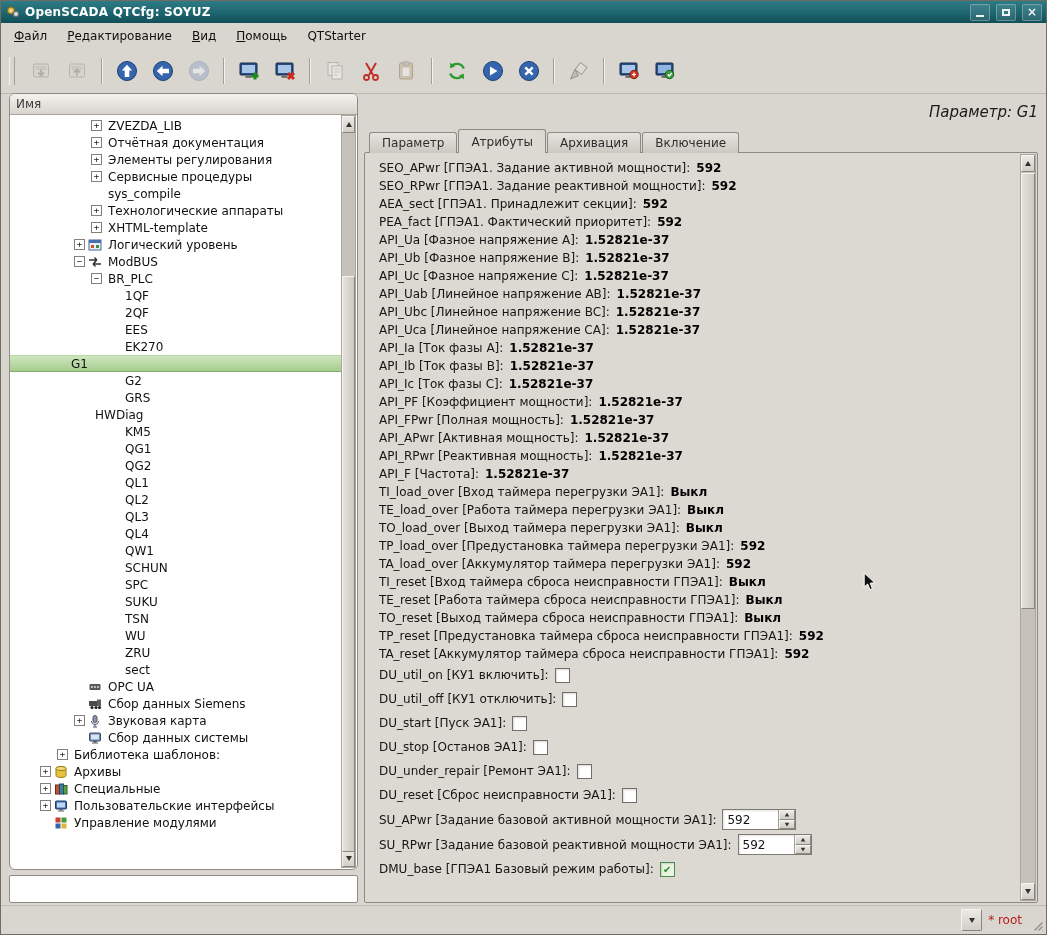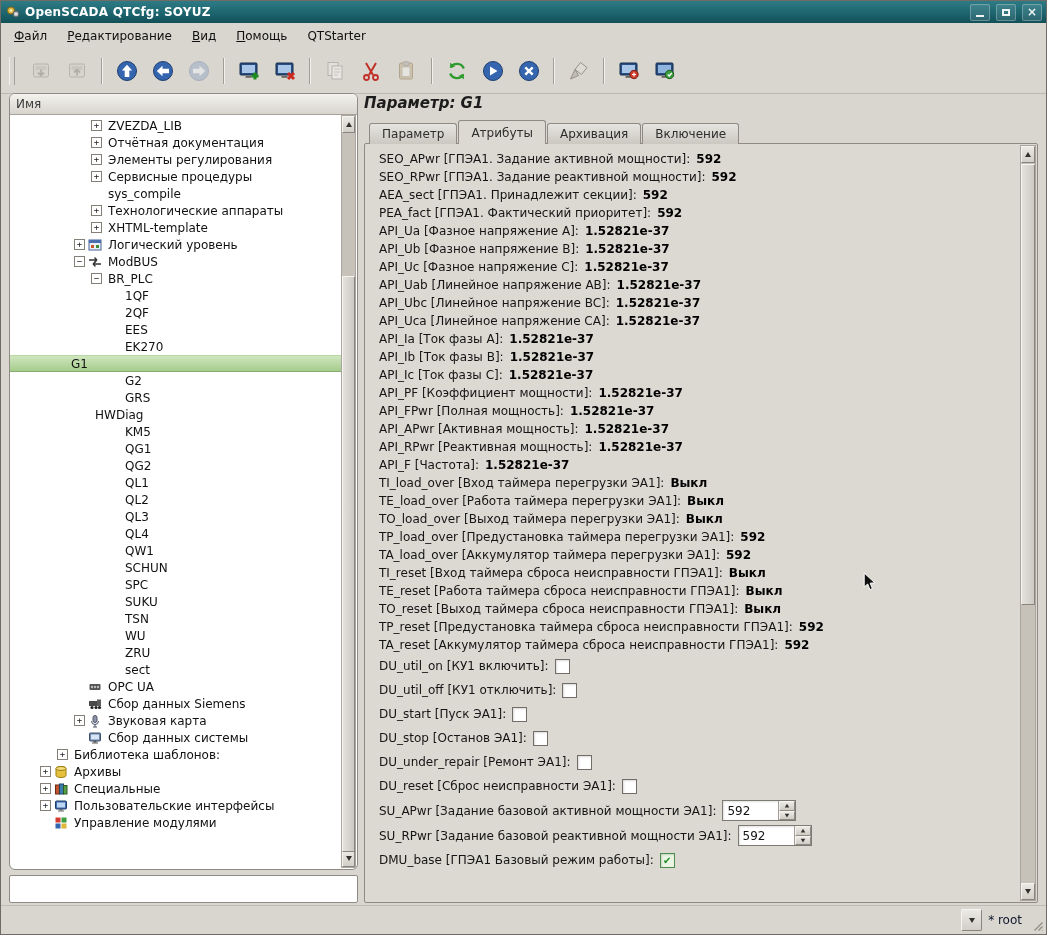--- a/index.html
+++ b/index.html
@@ -38,21 +38,21 @@
   .tree-row.selected{background:linear-gradient(#d2e7c2,#a3cb89);box-shadow:inset 0 1px 0 #b9d8a4, inset 0 -1px 0 #84ac6c}
   .exp-slot{width:14px;flex:none;display:flex;align-items:center}
   .expander{width:9px;height:9px;background:#fff;border:1px solid #848078;font-size:9px;line-height:7px;color:#222;display:flex;align-items:center;justify-content:center;font-family:"DejaVu Sans Mono",monospace;box-sizing:content-box}
   .tree-icon{margin-right:3px}
   .tree-label{padding:0 3px}
   #tree-scroll{position:absolute;top:21px;right:1px;bottom:1px;width:15px}
   #filter-input{height:22px;margin-top:5px;border:1px solid #8f8b84;border-radius:2px;background:#fff;padding:2px 5px;font:inherit;outline:none}
 
   
   #right-panel{flex:1;min-width:0;display:flex;flex-direction:column}
-  #panel-title{text-align:left;font-size:15px;font-weight:bold;font-style:italic;color:#1c1c1c;padding:1px 0 9px}
+  #panel-title{text-align:right;font-size:15px;font-weight:normal;font-style:italic;color:#1c1c1c;padding:10px 0 9px}
   #tabs{display:flex;align-items:flex-end;padding:0 0 0 5px;position:relative;z-index:2;height:23px}
   .tab{padding:0 12px;background:linear-gradient(#e6e4df,#cbc8c1);border:1px solid #8f8b84;border-bottom:none;border-radius:3px 3px 0 0;margin-right:1px;color:#2e2e2e;height:20px;display:flex;align-items:center}
   .tab.active{background:#dcd9d3;height:23px;position:relative;z-index:3;box-shadow:0 2px 0 #dcd9d3}
   #content-frame{flex:1;min-height:0;border:1px solid #8f8b84;border-radius:2px;background:#dcd9d3;position:relative;margin-top:-1px;z-index:1}
   #attr-list{position:absolute;top:2px;left:2px;right:18px;bottom:2px;padding:4px 6px 0 12px;overflow:hidden}
   .attr-row{height:18px;display:flex;align-items:center}
   .attr-row.ctl{height:24px}
   .attr-row.spin{height:25px}
   .attr-label{margin-right:6px;color:#151515;white-space:nowrap}
   .attr-value{font-weight:bold;color:#000;white-space:nowrap}
@@ -759,21 +759,21 @@
         </div>
       </div>
     </div>
 
   </div>
 
   <div id="statusbar">
     <span id="status-combo">
         <span class="arr down"></span>
       </span>
-    <span id="status-user" style="color: #0f172a;">* root</span>
+    <span id="status-user" style="color: #b91c1c;">* root</span>
     <span id="grip">
       <svg width="13" height="13">
           <path d="M11.5 3.5l-8 8M11.5 7.5l-4 4M11.5 11.5l-.5.0" stroke="#97938b" stroke-width="1.5"></path>
         </svg>
     </span>
   </div>
 
   <span id="cursor">
     <svg width="13" height="20" viewBox="0 0 13 20">
         <path d="M1.2 1l0 14 3.5-3 2.2 5.6 2.5-1-2.2-5.4 4.6-.4z" fill="#111" stroke="#fff" stroke-width="1"></path>

